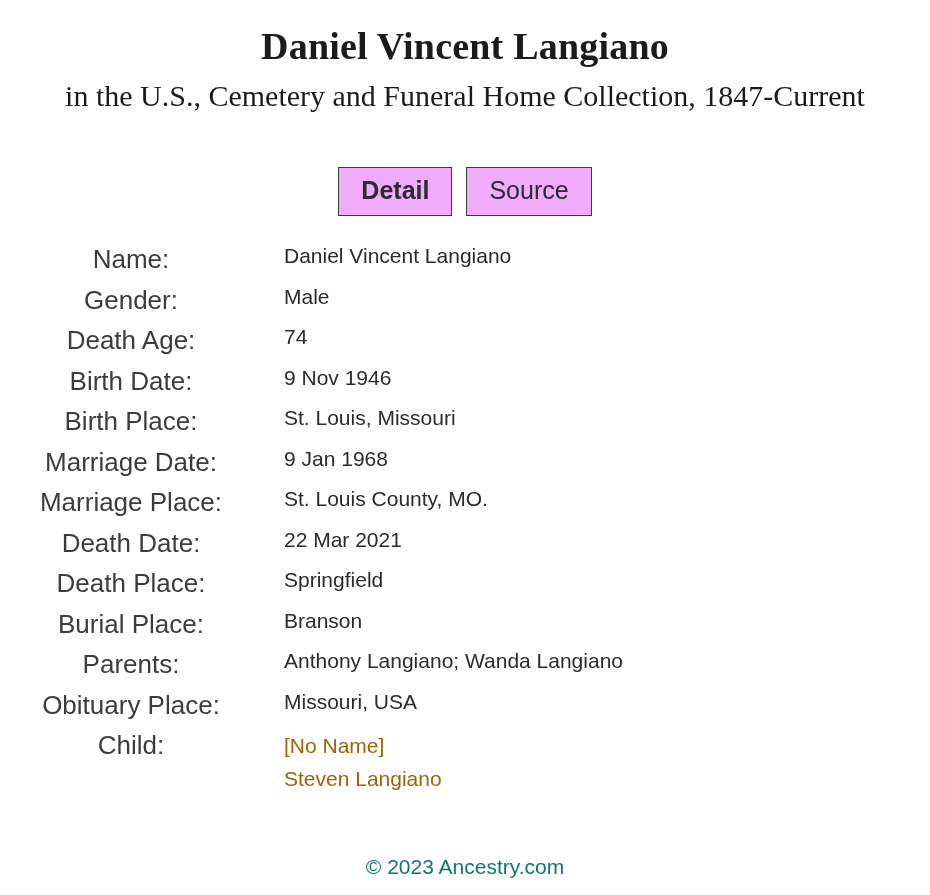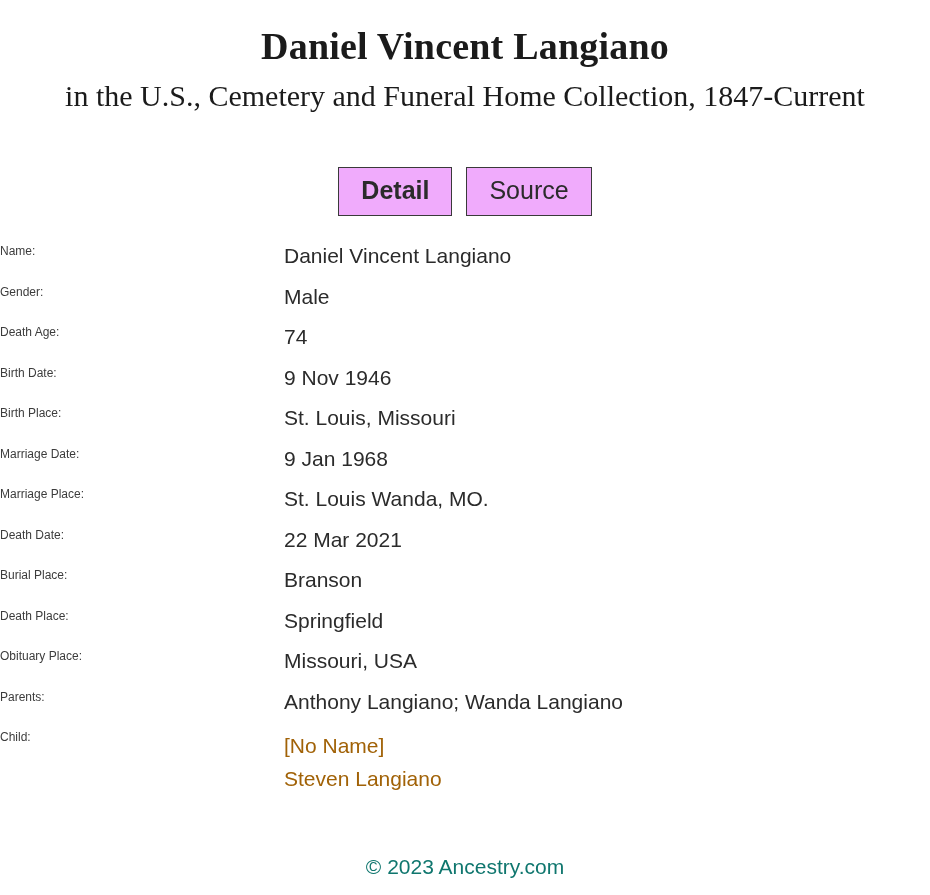--- a/index.html
+++ b/index.html
@@ -64,23 +64,23 @@
   }
   .fields td {
     vertical-align: top;
     padding: 0;
   }
   .field-row {
     height: 40.5px;
   }
   .field-label {
     width: 262px;
-    text-align: left;
+    text-align: center;
     padding-right: 12px !important;
-    font-size: 12px;
+    font-size: 26px;
     color: #3c3c3c;
     white-space: nowrap;
   }
   .field-value {
     font-size: 21px;
     color: #2b2b2b;
     padding-left: 10px !important;
   }
   .field-value .link {
     color: #a16207;
@@ -136,41 +136,41 @@
       <tr class="field-row">
         <td class="field-label">Birth Place:</td>
         <td class="field-value">St. Louis, Missouri</td>
       </tr>
       <tr class="field-row">
         <td class="field-label">Marriage Date:</td>
         <td class="field-value">9 Jan 1968</td>
       </tr>
       <tr class="field-row">
         <td class="field-label">Marriage Place:</td>
-        <td class="field-value">St. Louis Wanda, MO.</td>
+        <td class="field-value">St. Louis County, MO.</td>
       </tr>
       <tr class="field-row">
         <td class="field-label">Death Date:</td>
         <td class="field-value">22 Mar 2021</td>
       </tr>
       <tr class="field-row">
+        <td class="field-label">Death Place:</td>
+        <td class="field-value">Springfield</td>
+      </tr>
+      <tr class="field-row">
         <td class="field-label">Burial Place:</td>
         <td class="field-value">Branson</td>
       </tr>
       <tr class="field-row">
-        <td class="field-label">Death Place:</td>
-        <td class="field-value">Springfield</td>
+        <td class="field-label">Parents:</td>
+        <td class="field-value">Anthony Langiano; Wanda Langiano</td>
       </tr>
       <tr class="field-row">
         <td class="field-label">Obituary Place:</td>
         <td class="field-value">Missouri, USA</td>
-      </tr>
-      <tr class="field-row">
-        <td class="field-label">Parents:</td>
-        <td class="field-value">Anthony Langiano; Wanda Langiano</td>
       </tr>
       <tr class="child-row">
         <td class="field-label">Child:</td>
         <td class="field-value">
           <a class="link">[No Name]</a>
           <a class="link">Steven Langiano</a>
         </td>
       </tr>
     </tbody>
   </table>

